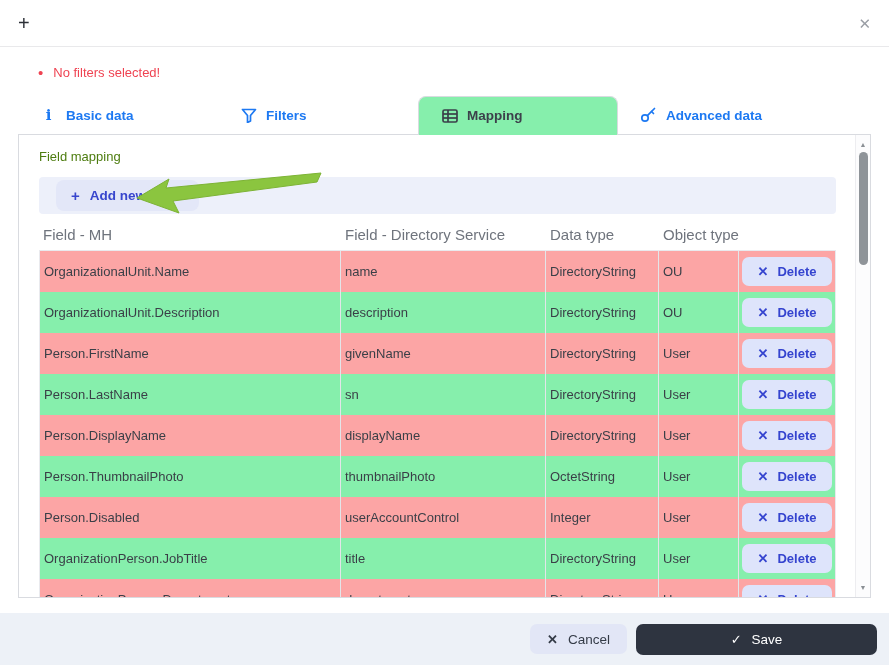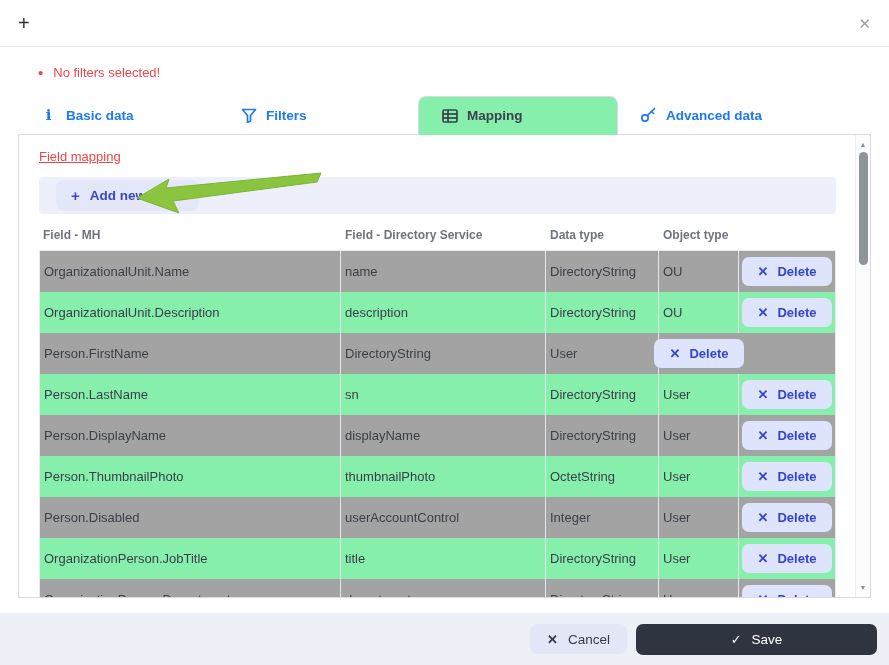--- a/index.html
+++ b/index.html
@@ -36,46 +36,46 @@
     border-radius:8px 8px 0 0; color:#3c414b; margin-bottom:-1px; padding-bottom:1px;
   }
   .info-glyph { font-family:"DejaVu Serif", serif; font-weight:700; font-size:15px; color:#1d79f2; line-height:1; }
 
   
   .panel {
     margin:0 18px; height:464px; border:1px solid #d9dbe0; background:#fff;
     position:relative; overflow:hidden; z-index:1;
   }
   .panel-inner { padding:14px 34px 0 20px; }
-  .section-title { font-size:13px; color:#ef4444;text-decoration:underline; }
+  .section-title { font-size:13px; color:#4d7c0f; }
 
   .add-bar {
     margin-top:13px; height:37px; background:#edf0fa; border-radius:4px;
     display:flex; align-items:center; position:relative;
   }
   .add-btn {
     margin-left:17px; display:inline-flex; align-items:center; gap:10px;
     background:#e3e7f8; border:none; border-radius:8px; padding:8px 15px;
     color:#3846cd; font-size:13.5px; font-weight:600; cursor:pointer;
     font-family:"Liberation Sans", sans-serif;
   }
   .add-btn .plus-sm { font-size:15px; font-weight:700; line-height:.8; }
   .arrow-svg { position:absolute; left:96px; top:-5px; pointer-events:none; }
 
   
   .map-table { margin-top:5px; }
   .thead {
     display:grid; grid-template-columns:302px 205px 113px 80px 1fr;
-    height:31px; align-items:center; color:#6f747d; font-size:12px;font-weight:bold;
+    height:31px; align-items:center; color:#6f747d; font-size:15px;
   }
   .thead .th { padding-left:4px; }
   .tbody { border:1px solid #e9eaee; border-bottom:none; }
   .trow {
     display:grid; grid-template-columns:301px 205px 113px 80px 1fr;
-    height:41px; align-items:center; font-size:13px; color:#3a3f47; background:#a3a3a3;
+    height:41px; align-items:center; font-size:13px; color:#3a3f47; background:#fca5a5;
   }
   .trow.stripe { background:#86efac; }
   .td { padding-left:4px; height:100%; display:flex; align-items:center; }
   .td.sep { border-right:1px solid #e3e5e9; }
   .td.action { justify-content:center; padding:0; }
   .del-btn {
     display:inline-flex; align-items:center; gap:9px; border:none; cursor:pointer;
     background:#dee4fb; color:#3544cf; font-size:13px; font-weight:600;
     border-radius:7px; padding:7px 16px; font-family:"Liberation Sans", sans-serif;
   }
@@ -202,20 +202,21 @@
               <div class="td sep">OU</div>
               <div class="td action">
                 <button class="del-btn">
                   <span class="x-sm">✕</span>
                   <span>Delete</span>
                 </button>
               </div>
             </div>
             <div class="trow">
               <div class="td sep">Person.FirstName</div>
+              <div class="td sep">givenName</div>
               <div class="td sep">DirectoryString</div>
               <div class="td sep">User</div>
               <div class="td action">
                 <button class="del-btn">
                   <span class="x-sm">✕</span>
                   <span>Delete</span>
                 </button>
               </div>
             </div>
             <div class="trow stripe">

